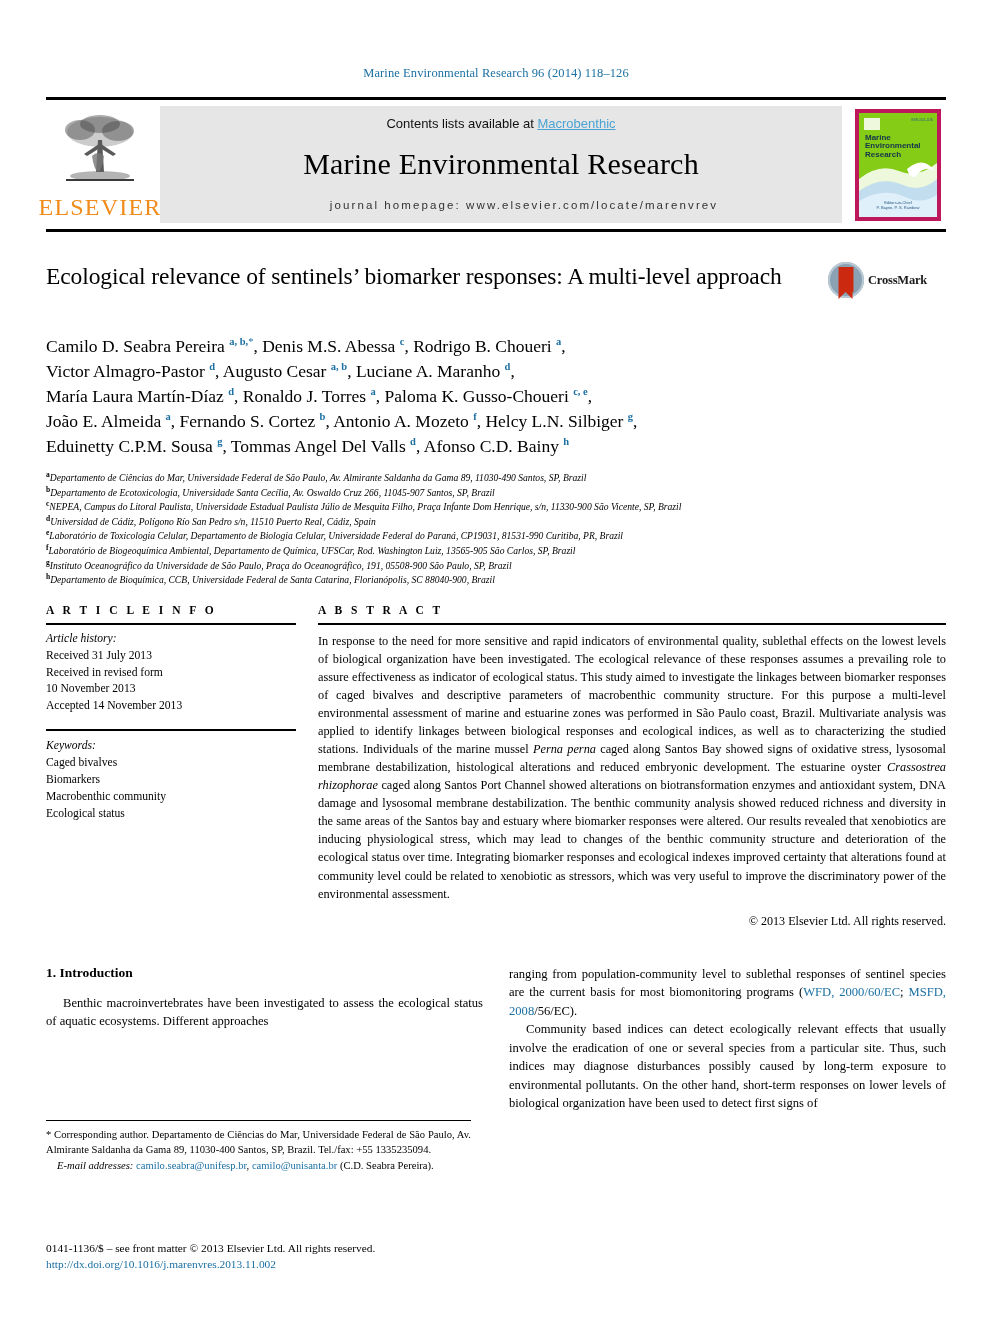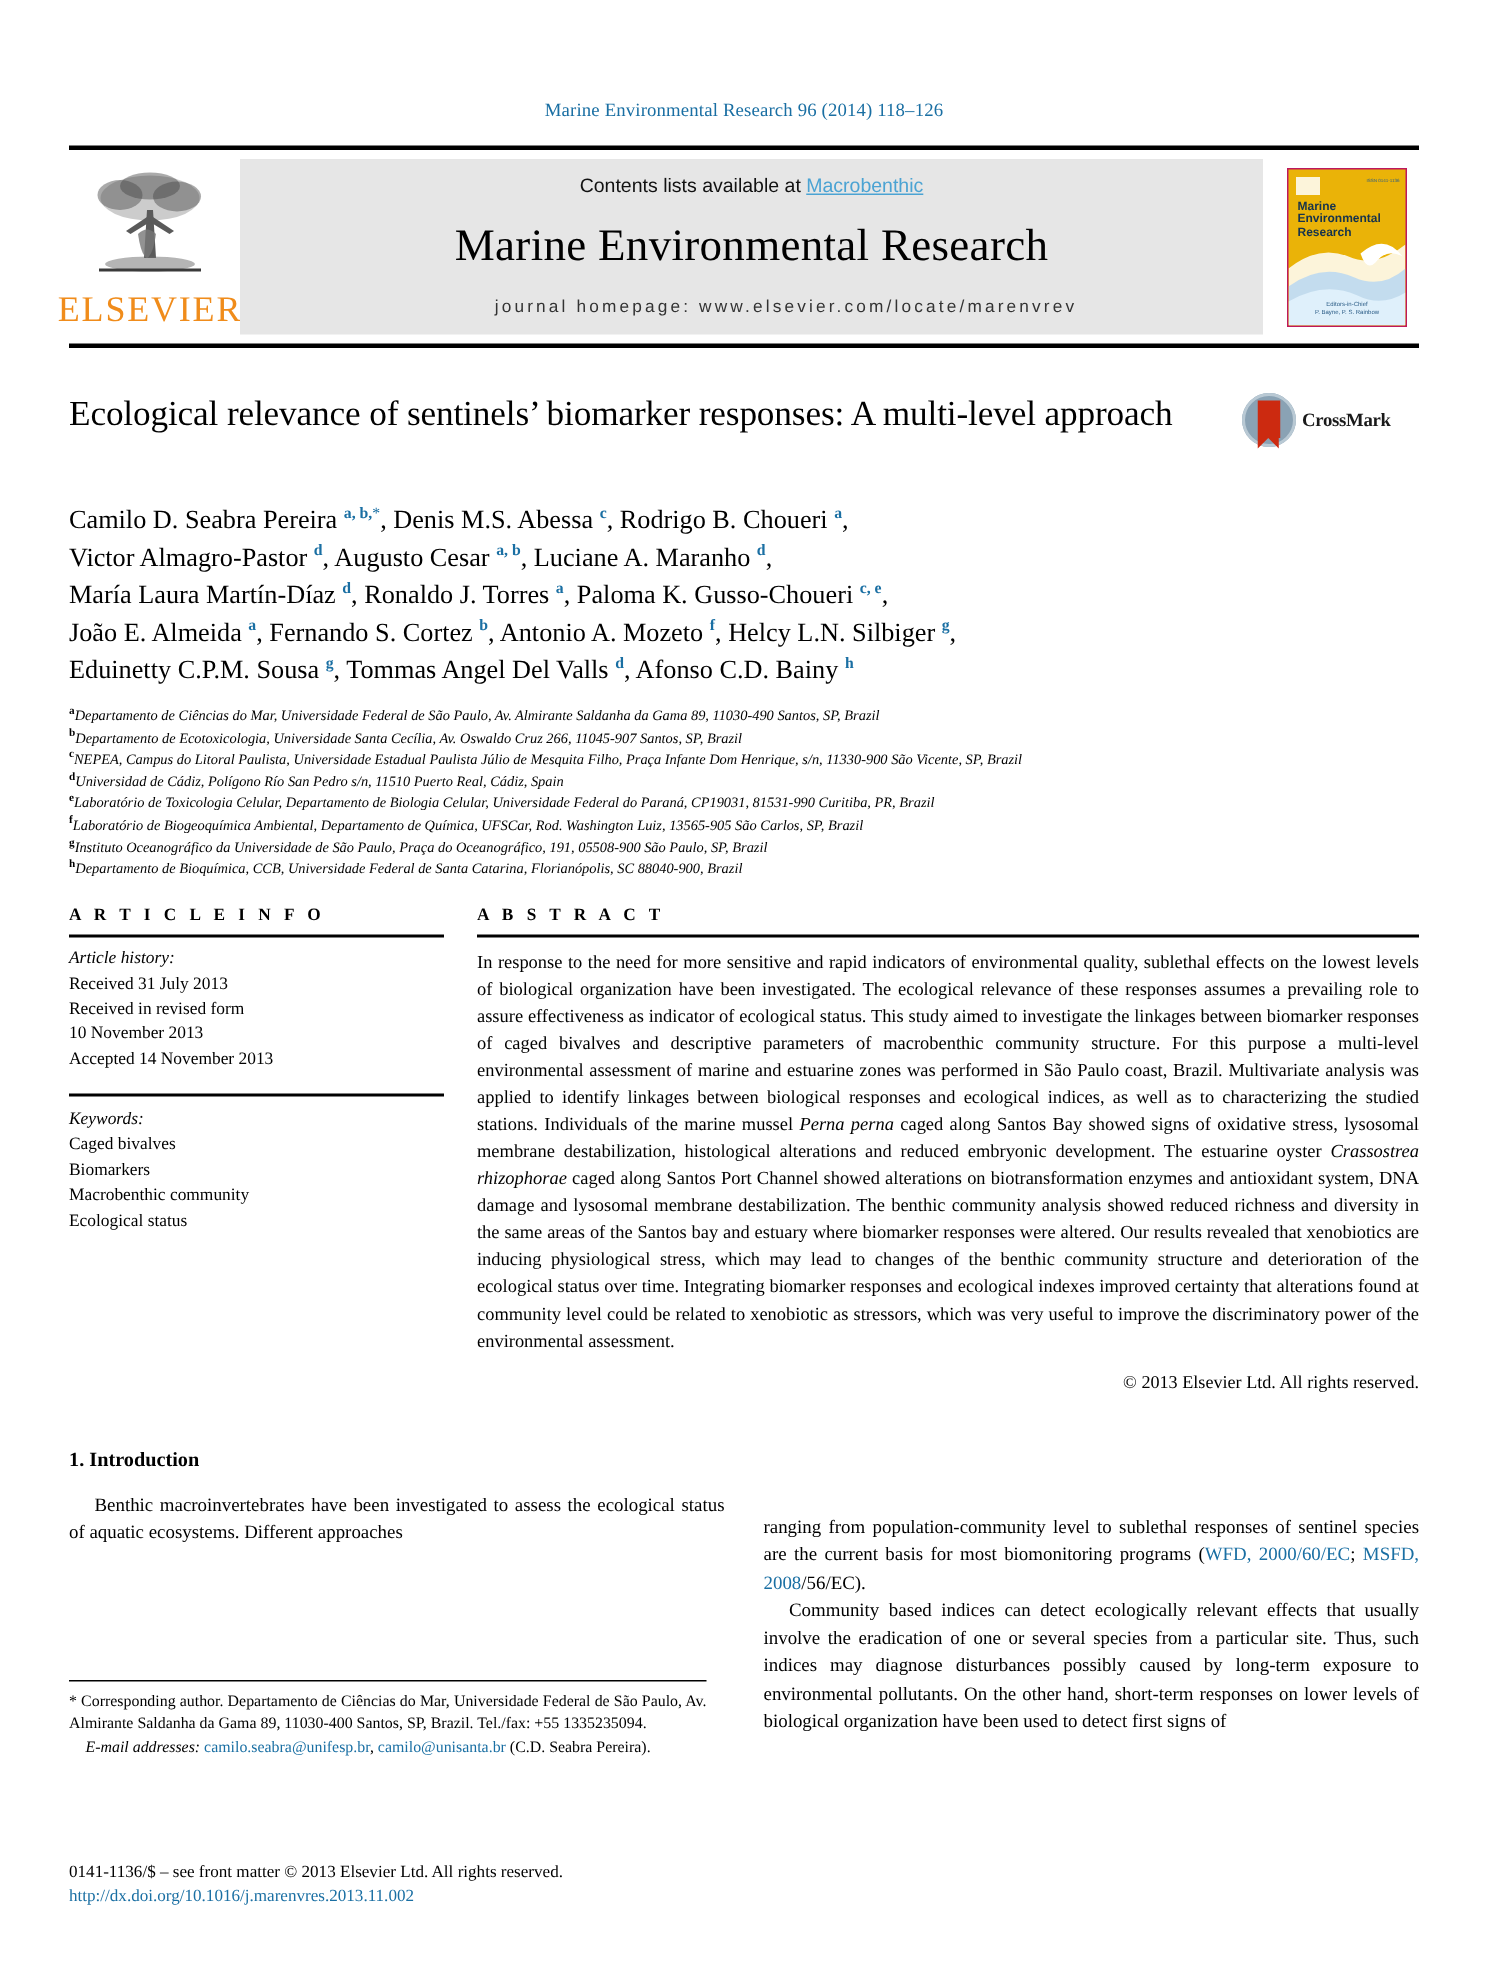--- a/index.html
+++ b/index.html
@@ -97,22 +97,22 @@
     flex: 0 0 96px;
     width: 96px;
     display: flex;
     align-items: center;
     justify-content: center;
   }
   .cover-thumb {
     width: 78px;
     height: 104px;
     position: relative;
-    background: #eab308;
-    border: 1px solid #be185d;
+    background: #84cc16;
+    border: 4px solid #be185d;
     overflow: hidden;
   }
   .cover-head {
     position: absolute;
     top: 5px; left: 5px;
     width: 16px; height: 12px;
     background: #fff;
     opacity: .85;
   }
   .cover-code {
@@ -287,21 +287,21 @@
     font-weight: bold;
     margin-bottom: 13px;
   }
   .para {
     font-family: "Liberation Serif", serif;
     font-size: 12.6px;
     line-height: 1.47;
     text-align: justify;
     text-indent: 17px;
   }
-  .para.noindent { text-indent: 0; margin-top: 44px; }
+  .para.noindent { text-indent: 0; }
   a.ref, .lnk { color: #1a6fa3; text-decoration: none; }
 
   
   .foot-note {
     position: absolute;
     left: 46px;
     top: 1120px;
     width: 425px;
     border-top: 1px solid #000;
     padding-top: 6px;

